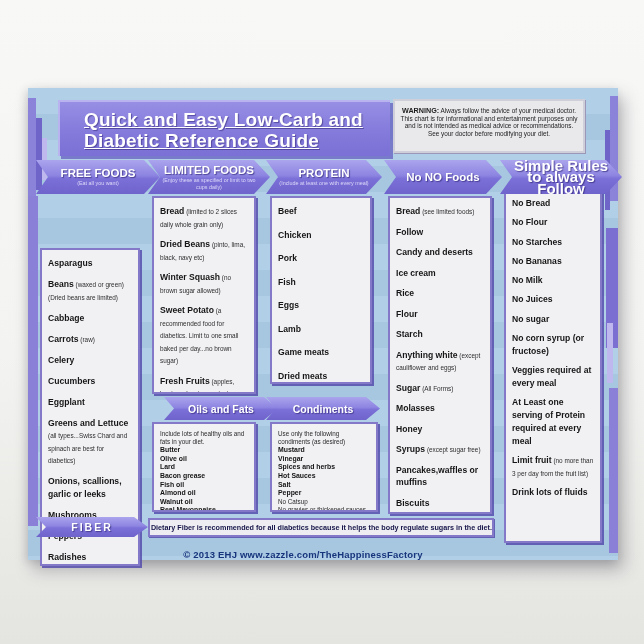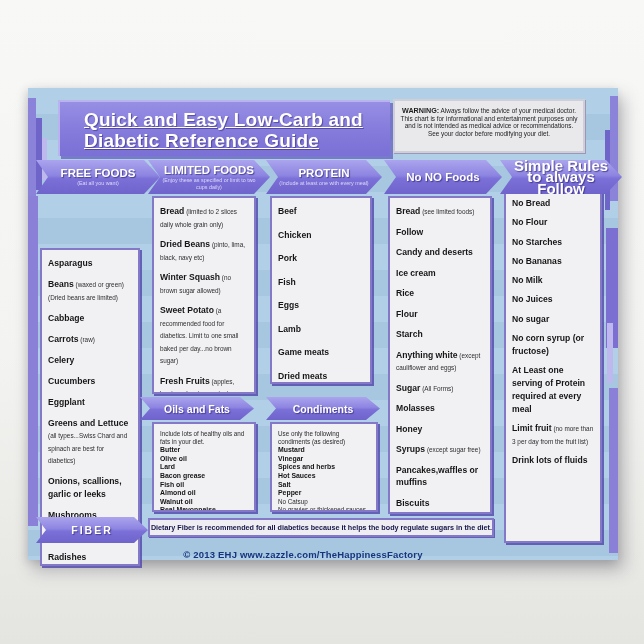--- a/index.html
+++ b/index.html
@@ -142,21 +142,21 @@
     </div>
 
   <div class="panel limited" style="left:124px;top:108px;width:104px;height:198px;">
       <div class="food-item"><span class="item-name">Bread</span><span class="item-note"> (limited to 2 slices daily whole grain only)</span></div>
       <div class="food-item"><span class="item-name">Dried Beans</span><span class="item-note"> (pinto, lima, black, navy etc)</span></div>
       <div class="food-item"><span class="item-name">Winter Squash</span><span class="item-note"> (no brown sugar allowed)</span></div>
       <div class="food-item"><span class="item-name">Sweet Potato</span><span class="item-note"> (a recommended food for diabetics. Limit to one small baked per day...no brown sugar)</span></div>
       <div class="food-item"><span class="item-name">Fresh Fruits</span><span class="item-note"> (apples, berries, cherries, apricots, grapefruit,orange, lemon, lime)  No bananas or dried fruits. Limited to 3 servings per day</span></div>
     </div>
 
-  <div class="mini-ribbon" style="left:112px;top:309px;width:114px;">
+  <div class="mini-ribbon" style="left:136px;top:309px;width:114px;">
     <div class="ribbon-title">Oils and Fats</div>
   </div>
   <div class="panel oils" style="left:124px;top:334px;width:104px;height:90px;">
     <div class="section-text">Include lots of healthy oils and fats in your diet.</div>
     <div>
         <div class="tight-item">Butter</div>
         <div class="tight-item">Olive oil</div>
         <div class="tight-item">Lard</div>
         <div class="tight-item">Bacon grease</div>
         <div class="tight-item">Fish oil</div>
@@ -216,26 +216,27 @@
 
   <div class="panel rules" style="left:476px;top:100px;width:98px;height:355px;">
       <div class="food-item"><span class="item-name">No Bread</span></div>
       <div class="food-item"><span class="item-name">No Flour</span></div>
       <div class="food-item"><span class="item-name">No Starches</span></div>
       <div class="food-item"><span class="item-name">No Bananas</span></div>
       <div class="food-item"><span class="item-name">No Milk</span></div>
       <div class="food-item"><span class="item-name">No Juices</span></div>
       <div class="food-item"><span class="item-name">No sugar</span></div>
       <div class="food-item"><span class="item-name">No corn syrup (or fructose)</span></div>
+      <div class="food-item"><span class="item-name">Veggies required at every meal</span></div>
       <div class="food-item"><span class="item-name">At Least one serving of Protein required at every meal</span></div>
       <div class="food-item"><span class="item-name">Limit fruit</span><span class="item-note"> (no more than 3 per day from the fruit list)</span></div>
       <div class="food-item"><span class="item-name">Drink lots of fluids</span></div>
     </div>
 
-  <div class="mini-ribbon" style="left:8px;top:429px;width:112px;height:26px;">
+  <div class="mini-ribbon" style="left:8px;top:429px;width:112px;height:20px;">
     <div class="ribbon-title" style="letter-spacing:2px;">FIBER</div>
   </div>
   <div class="fiber-panel" style="left:120px;top:430px;width:346px;height:19px;">
     <span>Dietary Fiber is recommended for all diabetics because it helps the body regulate sugars in the diet.</span>
   </div>
 
   <div class="footer-credit">© 2013 EHJ  www.zazzle.com/TheHappinessFactory</div>
 
 </div>
 

